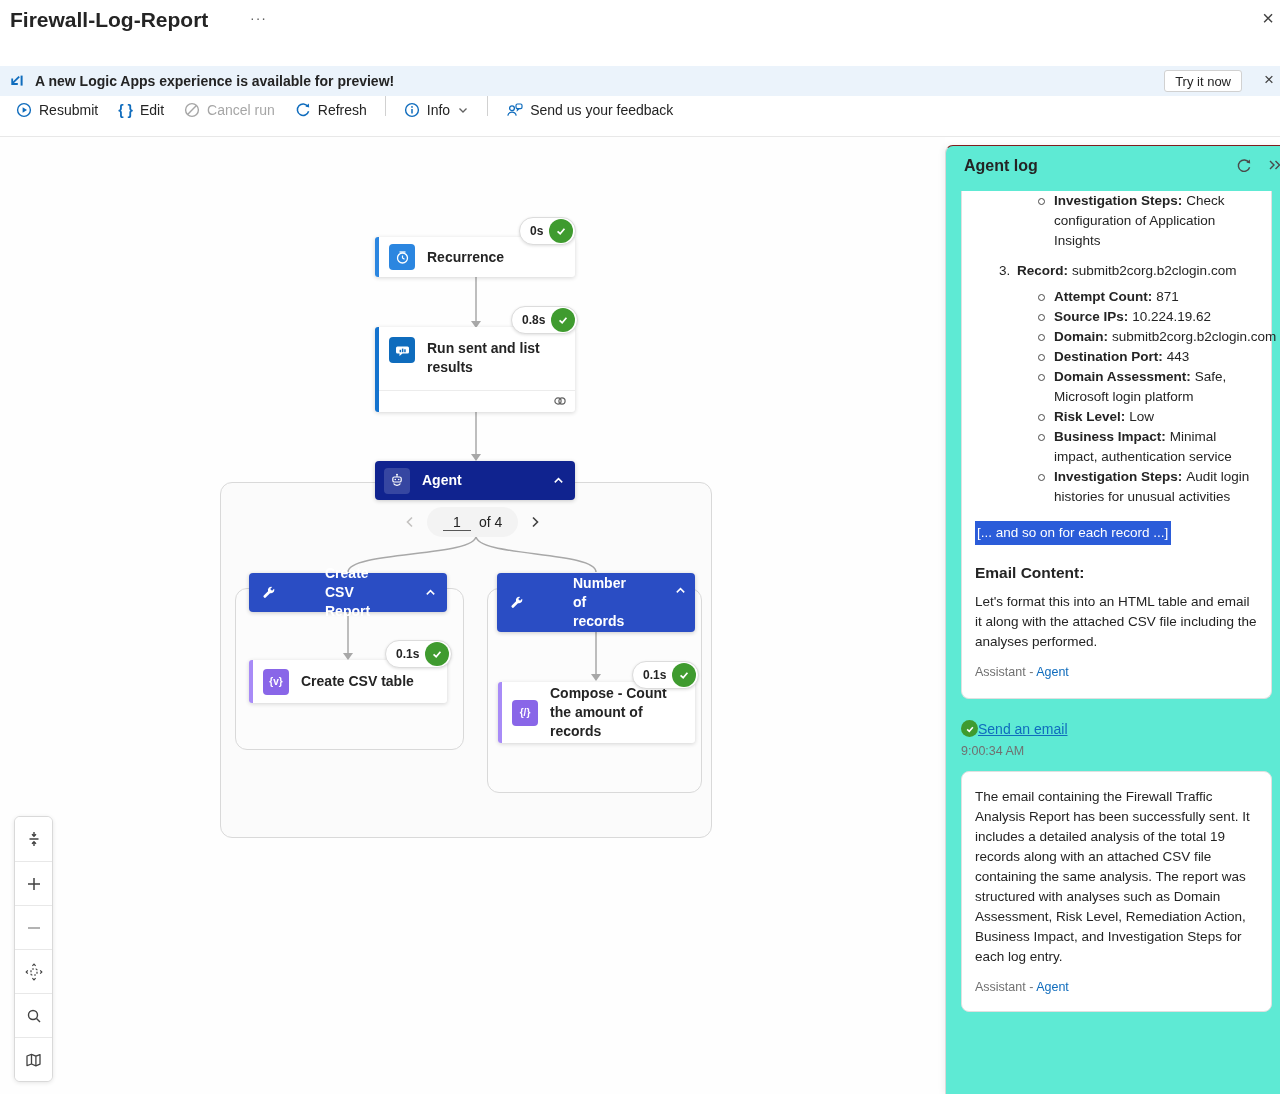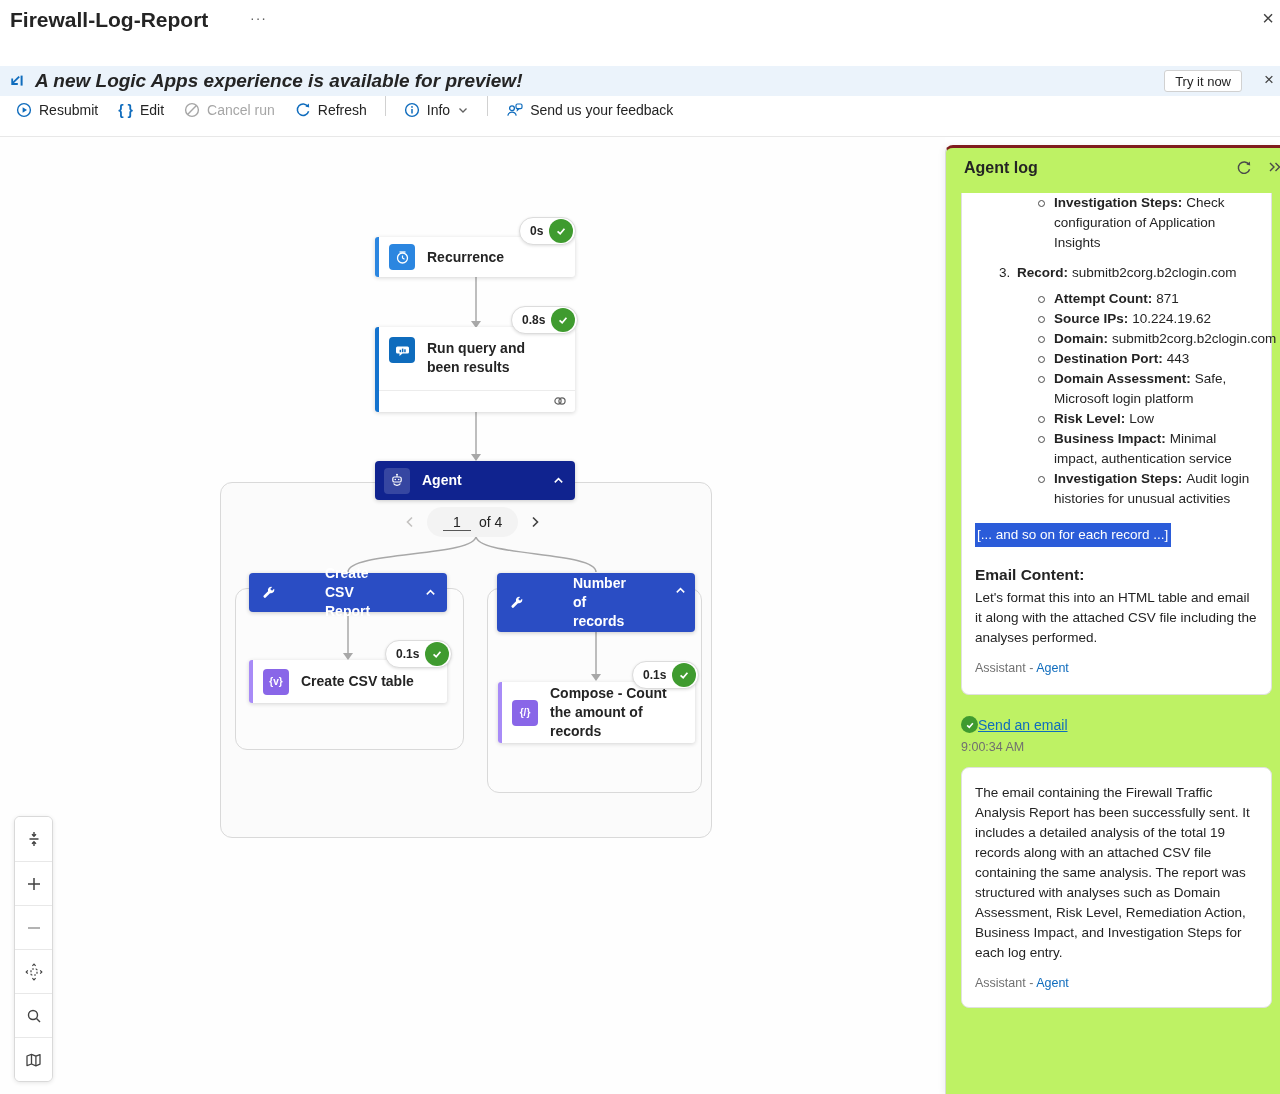--- a/index.html
+++ b/index.html
@@ -8,21 +8,21 @@
 
   
   .titlebar { position:absolute; left:0; top:0; width:1280px; height:66px; background:#fff; }
   .title { position:absolute; left:10px; top:8px; font-size:21px; font-weight:700; }
   .more-btn { position:absolute; left:250px; top:10px; font-size:14px; color:#616161; letter-spacing:1px; cursor:pointer; background:none; border:none; }
   .win-close { position:absolute; right:6px; top:8px; font-size:20px; color:#424242; background:none; border:none; cursor:pointer; line-height:1; }
 
   .banner { position:absolute; left:0; top:66px; width:1280px; height:30px; background:#ebf3fb;
     display:flex; align-items:center; }
   .banner-icon { margin:0 10px 0 9px; display:flex; }
-  .banner-text { font-size:19px; font-weight:600;font-style:italic; }
+  .banner-text { font-size:14px; font-weight:600; }
   .try-btn { position:absolute; right:38px; top:4px; height:22px; padding:0 10px; font-size:13px;
     background:#fff; border:1px solid #d1d1d1; border-radius:3px; cursor:pointer; color:#242424; }
   .banner-close { position:absolute; right:6px; top:5px; font-size:17px; color:#424242; background:none; border:none; cursor:pointer; line-height:1; }
 
   .toolbar { position:absolute; left:0; top:96px; width:1280px; height:41px; background:#fff;
     border-bottom:1px solid #e8e8e8; display:flex; align-items:flex-start; padding-left:6px; }
   .tb-item { display:flex; align-items:center; gap:7px; padding:6px 10px; font-size:14px;
     background:none; border:none; cursor:pointer; color:#242424; }
   .tb-item svg { display:block; }
   .tb-item.disabled { color:#a6a6a6; cursor:default; }
@@ -69,43 +69,43 @@
     display:flex; align-items:center; justify-content:flex-end; padding-right:8px; }
 
   
   .zoombar { position:absolute; left:14px; top:679px; width:39px; background:#fff;
     border:1px solid #d9d9d9; border-radius:6px; box-shadow:0 1px 4px rgba(0,0,0,.1); overflow:hidden; }
   .zb-btn { width:37px; height:44px; background:#fff; border:none; border-top:1px solid #e8e8e8;
     display:flex; align-items:center; justify-content:center; cursor:pointer; }
   .zb-btn:first-child { border-top:none; }
 
   
-  .panel { position:absolute; left:945px; top:145px; width:335px; height:949px; background:#bef264;
-    border-left:1px solid #d9d9d9; border-top:3px solid #7f1d1d; border-radius:8px 0 0 0;
+  .panel { position:absolute; left:945px; top:145px; width:335px; height:949px; background:#5eead4;
+    border-left:1px solid #d9d9d9; border-top:1px solid #7f1d1d; border-radius:8px 0 0 0;
     box-shadow:-2px 0 6px rgba(0,0,0,.05); }
   .panel-hdr { position:absolute; left:0; top:0; right:0; height:45px; }
   .panel-title { position:absolute; left:18px; top:11px; font-size:16px; font-weight:600; }
   .panel-refresh { position:absolute; right:28px; top:12px; background:none; border:none; cursor:pointer; display:flex; }
   .panel-collapse { position:absolute; right:-3px; top:12px; background:none; border:none; cursor:pointer; display:flex; }
 
   .panel-body { position:absolute; left:0; top:45px; right:0; bottom:0; padding:0 9px 0 15px; overflow:hidden; }
   .log-card { background:#fff; border:1px solid #e0e0e0; border-radius:8px; width:311px; }
   .log-card.clipped { border-top:none; border-radius:0 0 8px 8px; padding:0 12px 16px 13px; }
   .log-text { font-size:13.5px; line-height:20px; color:#242424; }
   .cont-line { margin-left:79px; }
   ul.sublist { list-style:none; }
   ul.sublist li { position:relative; padding-left:79px; }
   ul.sublist li::before { content:""; position:absolute; left:63px; top:7px; width:5px; height:5px;
     border:1.2px solid #4a4a4a; border-radius:50%; }
   .record-line { margin-top:10px; padding-left:24px; }
   .fields { margin-top:6px; }
   .lb { font-weight:700; margin-right:4px; }
   .hl { display:inline-block; margin-top:14px; background:#2b5cd9; color:#fff; padding:2px 3px 2px 2px; }
   .email-hd { margin-top:18px; font-size:15.5px; font-weight:700; }
-  .email-bd { margin-top:3px; }
+  .email-bd { margin-top:9px; }
   .card-foot { margin-top:10px; font-size:12.5px; color:#707070; }
   .agent-link { color:#0f6cbd; text-decoration:none; font-size:12.5px; }
   .send-row { margin-top:21px; display:flex; align-items:flex-end; gap:0; }
   .send-check { width:17px; height:17px; border-radius:50%; background:#3f9b2f; flex:none;
     display:flex; align-items:center; justify-content:center; }
   .send-link { font-size:14px; color:#0f6cbd; text-decoration:underline; }
   .stamp { margin-top:7px; font-size:12.5px; color:#707070; }
   .result-card { margin-top:13px; padding:15px 14px 14px 13px; }
 </style>
 </head>
@@ -238,21 +238,21 @@
   <div class="node-card" style="left:375px; top:190px; width:200px; height:85px; align-items:flex-start;">
     <span class="stripe" style="background:#1473ce;"></span>
     <span class="node-icon" style="background:#0f6cbd; margin-top:10px;">
       <svg width="15" height="15" viewBox="0 0 15 15">
           <path d="M2.5 3.5 h10 a1.5 1.5 0 0 1 1.5 1.5 v4 a1.5 1.5 0 0 1 -1.5 1.5 h-5 l-3 2.5 v-2.5 h-2 a1.5 1.5 0 0 1 -1.5 -1.5 v-4 a1.5 1.5 0 0 1 1.5 -1.5 z" fill="#fff"></path>
           <rect x="4.6" y="6.8" width="1.5" height="2.4" fill="#0f6cbd"></rect>
           <rect x="6.9" y="5.6" width="1.5" height="3.6" fill="#0f6cbd"></rect>
           <rect x="9.2" y="6.3" width="1.5" height="2.9" fill="#0f6cbd"></rect>
         </svg>
     </span>
-    <span class="node-label" style="margin-top:12px; max-width:130px;">Run query and been results</span>
+    <span class="node-label" style="margin-top:12px; max-width:130px;">Run sent and list results</span>
     <span class="rq-footer">
       <span><svg width="14" height="12" viewBox="0 0 14 12">
             <circle cx="5" cy="6" r="3.1" stroke="#616161" stroke-width="1.2" fill="none"></circle>
             <circle cx="9" cy="6" r="3.1" stroke="#616161" stroke-width="1.2" fill="none"></circle>
           </svg></span>
     </span>
   </div>
   <div class="badge" style="left:511px; top:169px;">
     <span class="badge-time">0.8s</span>
     <span class="badge-check">

